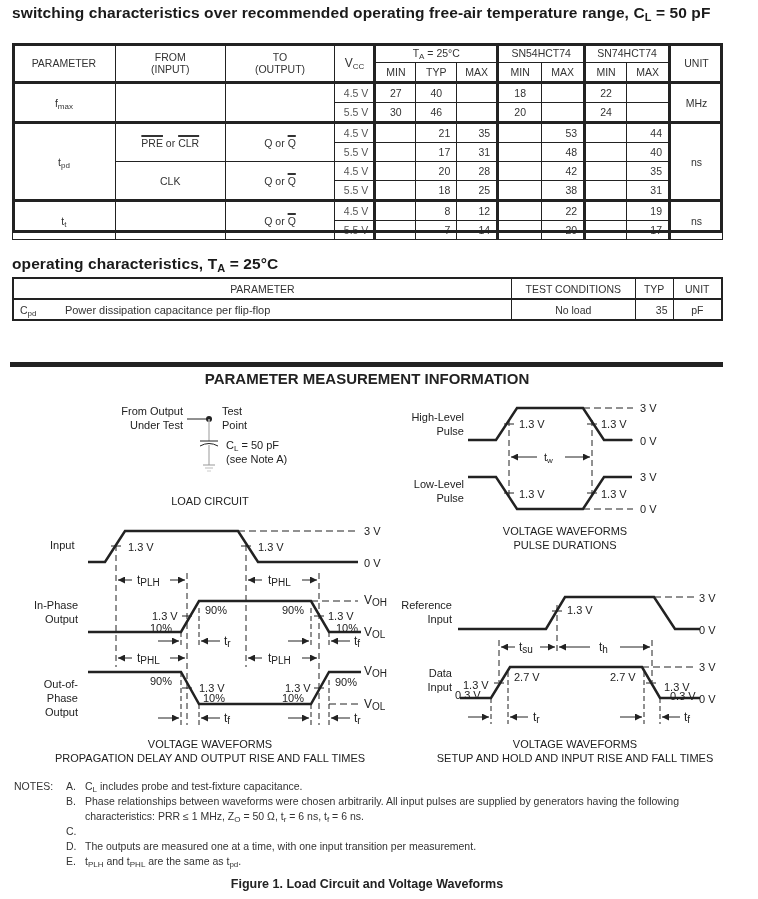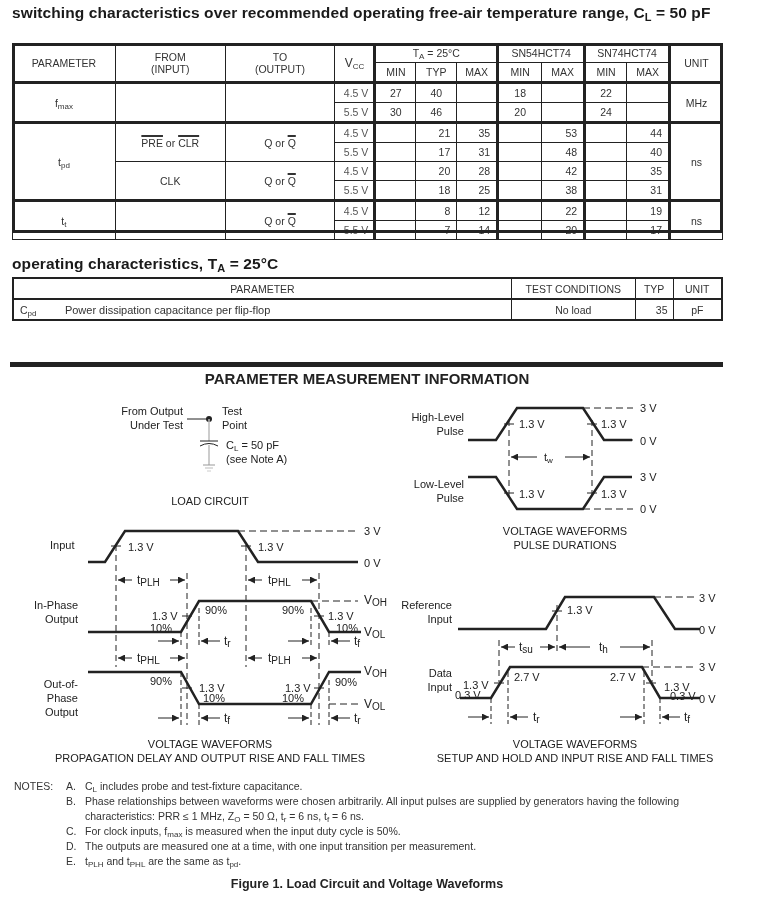--- a/index.html
+++ b/index.html
@@ -396,21 +396,20 @@
       <span>Phase relationships between waveforms were chosen arbitrarily. All input pulses are supplied by generators having the following</span>
     </div>
   <div class="row">
       <span class="k"></span>
       <span class="l"></span>
       <span><span>characteristics: PRR ≤ 1 MHz, Z</span><sub class="s">O</sub><span> = 50 Ω, t</span><sub class="s">r</sub><span> = 6 ns, t</span><sub class="s">f</sub><span> = 6 ns.</span></span>
     </div>
   <div class="row">
       <span class="k"></span>
       <span class="l">C.</span>
-      <span><span>For clock inputs, f</span><sub class="s">max</sub><span> is measured when the input duty cycle is 50%.</span></span>
     </div>
   <div class="row">
       <span class="k"></span>
       <span class="l">D.</span>
       <span>The outputs are measured one at a time, with one input transition per measurement.</span>
     </div>
   <div class="row">
       <span class="k"></span>
       <span class="l">E.</span>
       <span><span>t</span><sub class="s">PLH</sub><span> and t</span><sub class="s">PHL</sub><span> are the same as t</span><sub class="s">pd</sub><span>.</span></span>

